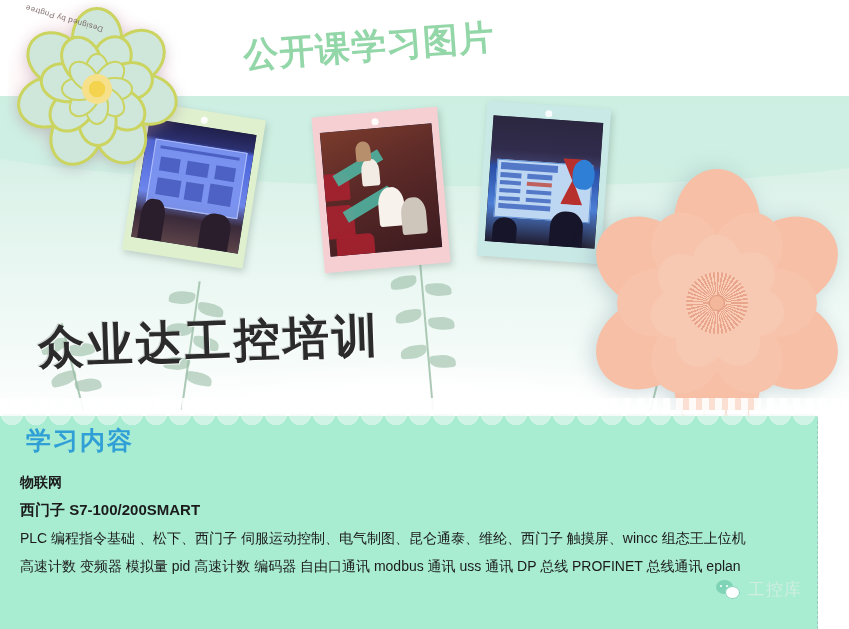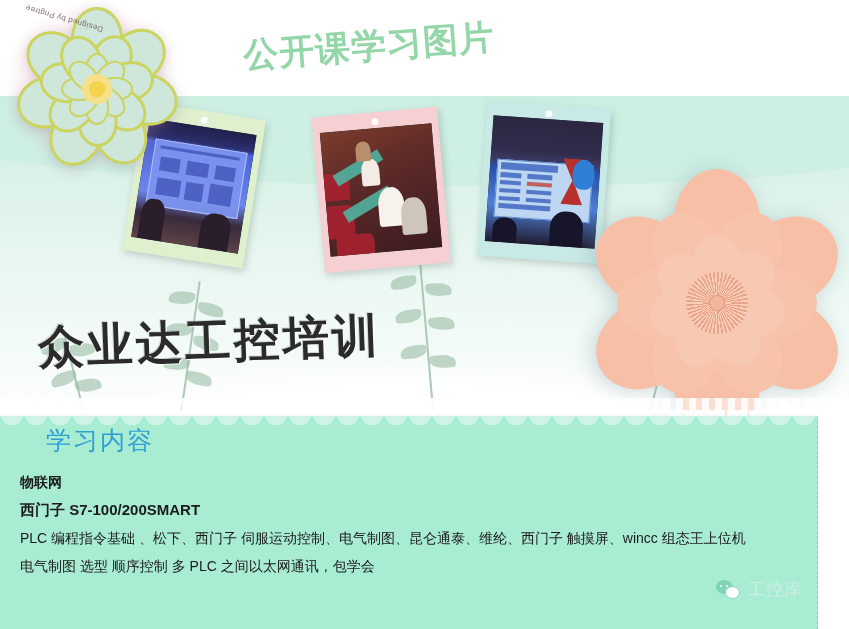--- a/index.html
+++ b/index.html
@@ -74,23 +74,22 @@
     text-shadow: 0 1px 0 rgba(255,255,255,.6);
   }
   .title-main {
     position: absolute; left: 38px; top: 311px;
     font-size: 46px; font-weight: 700; letter-spacing: 3px;
     color: #2b2b2b; transform: rotate(-2deg);
     text-shadow: 1px 1px 0 rgba(255,255,255,.75), -1px -1px 0 rgba(120,120,120,.28);
   }
   .section-title {
     position: absolute; left: 26px; top: 424px;
-    font-size: 25px; font-weight: 400; letter-spacing: 2px;
+    font-size: 25px; font-weight: 700; letter-spacing: 2px;
     color: #2f9fd6;
-    margin-left: 20px;
   }
 
   
   .lines { position: absolute; left: 20px; top: 468px; width: 790px; }
   .line { color: #1b1b1b; line-height: 28px; white-space: nowrap; }
   .line.l1 { font-size: 14px; font-weight: 700; }
   .line.l2 { font-size: 15px; font-weight: 700; }
   .line.l3, .line.l4, .line.l5 { font-size: 14px; font-weight: 500; }
 
   
@@ -411,21 +410,21 @@
   <div class="content-band">
     <div class="band-lace"></div>
   </div>
 
   <div class="section-title">学习内容</div>
 
   <div class="lines">
     <div class="line l1">物联网</div>
     <div class="line l2">西门子 S7-100/200SMART</div>
     <div class="line l3">PLC 编程指令基础 、松下、西门子 伺服运动控制、电气制图、昆仑通泰、维纶、西门子 触摸屏、wincc 组态王上位机</div>
-    <div class="line l5">电气制图 选型 顺序控制 多 PLC 之间以太网通讯，包学会</div>
+    <div class="line l4">高速计数 变频器 模拟量 pid 高速计数 编码器 自由口通讯 modbus 通讯 uss 通讯 DP 总线 PROFINET 总线通讯 eplan</div>
   </div>
 
   <div class="wechat-badge">
     <span class="wx">
       <span class="b1"></span>
         <span class="b2"></span>
       <i style="left:4px;top:5px"></i>
         <i style="left:10px;top:5px"></i>
     </span>
     <span class="label">工控库</span>

